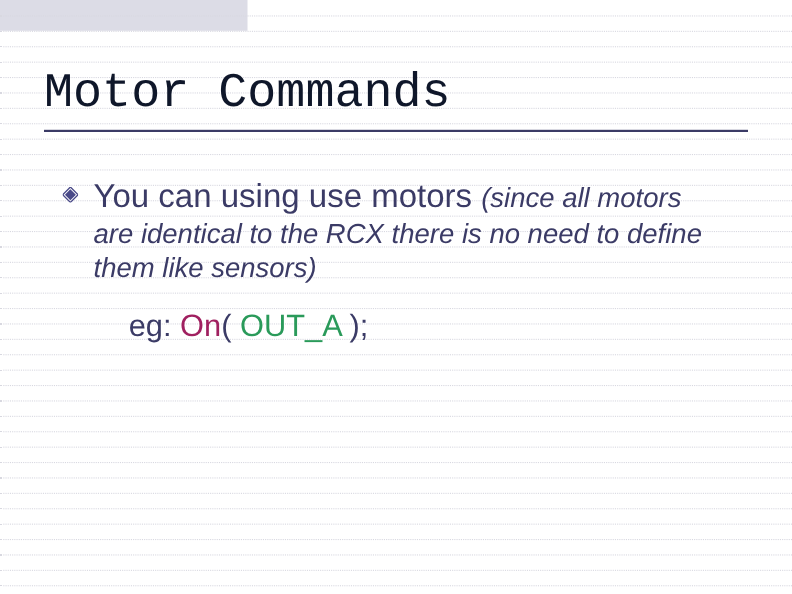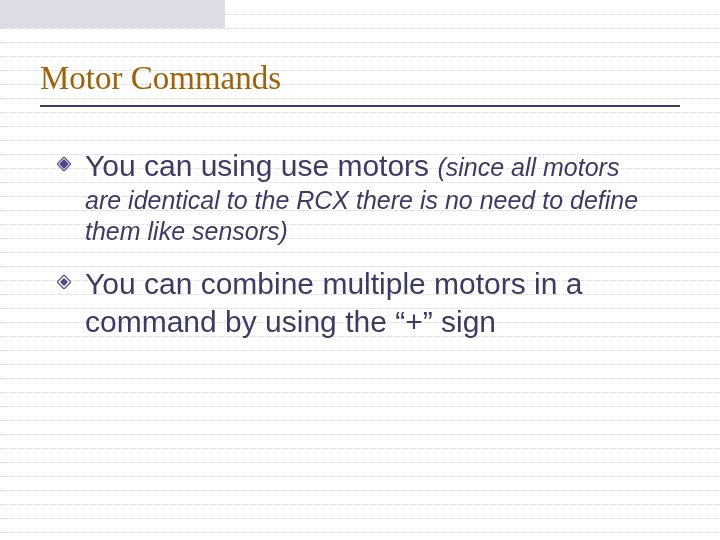--- a/index.html
+++ b/index.html
@@ -36,24 +36,24 @@
   }
   .slide {
     position: absolute;
     top: 0;
     left: 0;
     width: 720px;
     height: 540px;
     padding: 60px 40px 40px 40px;
   }
   .title {
-    font-size: 33px;
-    color: #a16207;
+    font-size: 44px;
+    color: #0f172a;
     font-weight: normal;
-    font-family: Liberation Serif, serif;
+    font-family: Liberation Mono, monospace;
     margin-bottom: 8px;
   }
   .title-underline {
     width: 640px;
     height: 2px;
     background: #3b3b66;
     margin-bottom: 40px;
   }
   .content {
     padding-left: 45px;
@@ -145,24 +145,20 @@
     <div class="bullet-item">
       <svg class="bullet-marker" viewBox="0 0 14 14">
         <rect x="3.5" y="3.5" width="7" height="7" transform="rotate(45 7 7)" fill="#4a4a88"></rect>
         <rect x="0.5" y="0.5" width="13" height="13" transform="rotate(45 7 7) scale(0.6) translate(4.6 4.6)" fill="none"></rect>
         <polygon points="7,0 14,7 7,14 0,7" fill="none" stroke="#4a4a88" stroke-width="1.2"></polygon>
         <polygon points="7,3 11,7 7,11 3,7" fill="#4a4a88"></polygon>
       </svg>
       <span class="bullet-text-main">You can using use motors </span><span class="bullet-text-sub">(since all motors are identical to the RCX there is no need to define them like sensors)</span>
     </div>
 
+    <div class="example">
+      <span>eg: </span><span class="fn">On</span><span>( </span><span class="arg">OUT_A</span><span> );</span>
+    </div>
 
-    <div class="bullet-item">
-      <svg class="bullet-marker" viewBox="0 0 14 14">
-        <polygon points="7,0 14,7 7,14 0,7" fill="none" stroke="#4a4a88" stroke-width="1.2"></polygon>
-        <polygon points="7,3 11,7 7,11 3,7" fill="#4a4a88"></polygon>
-      </svg>
-      <span class="bullet-text-main">You can combine multiple motors in a command by using the “+” sign</span>
-    </div>
 
 
   </div>
 </div>
 
 </body></html>

